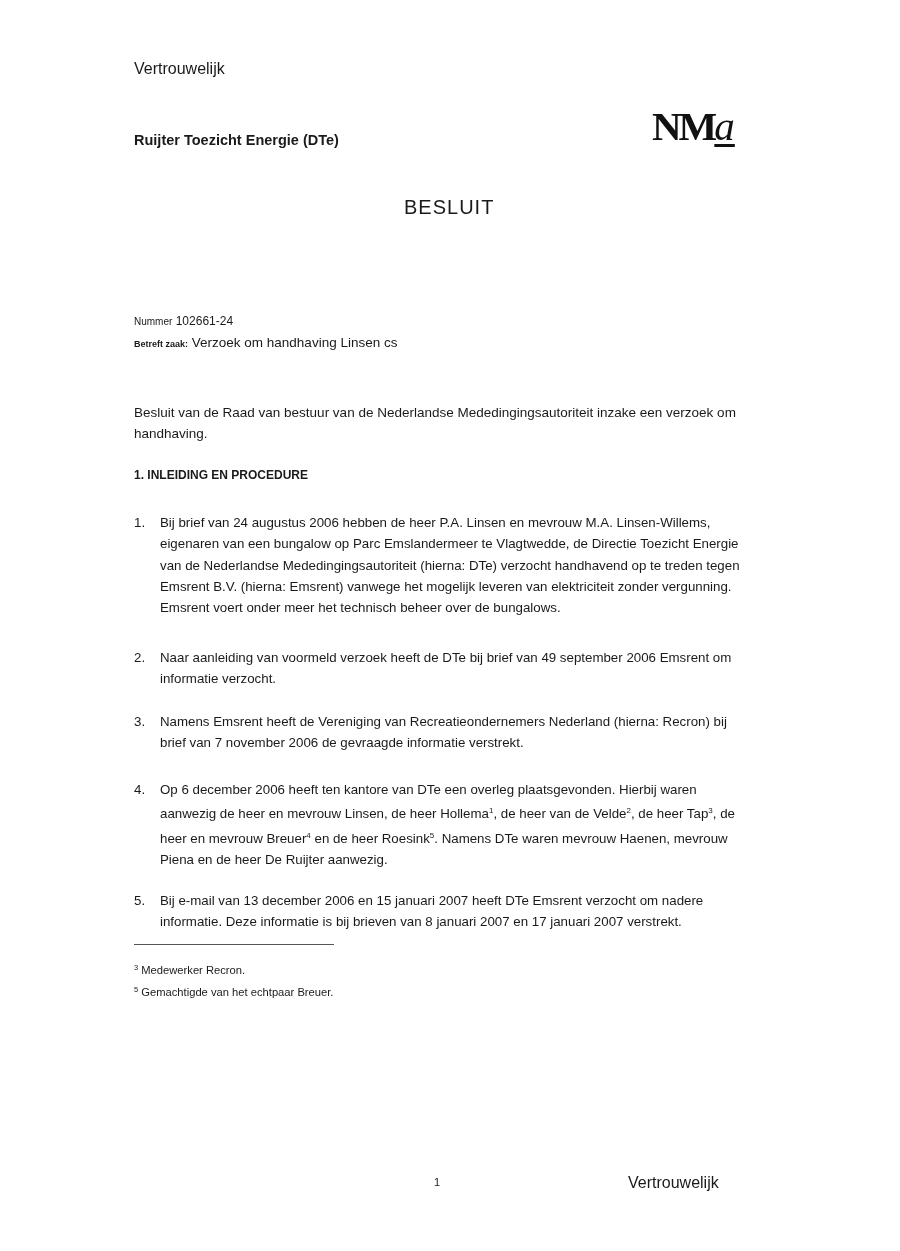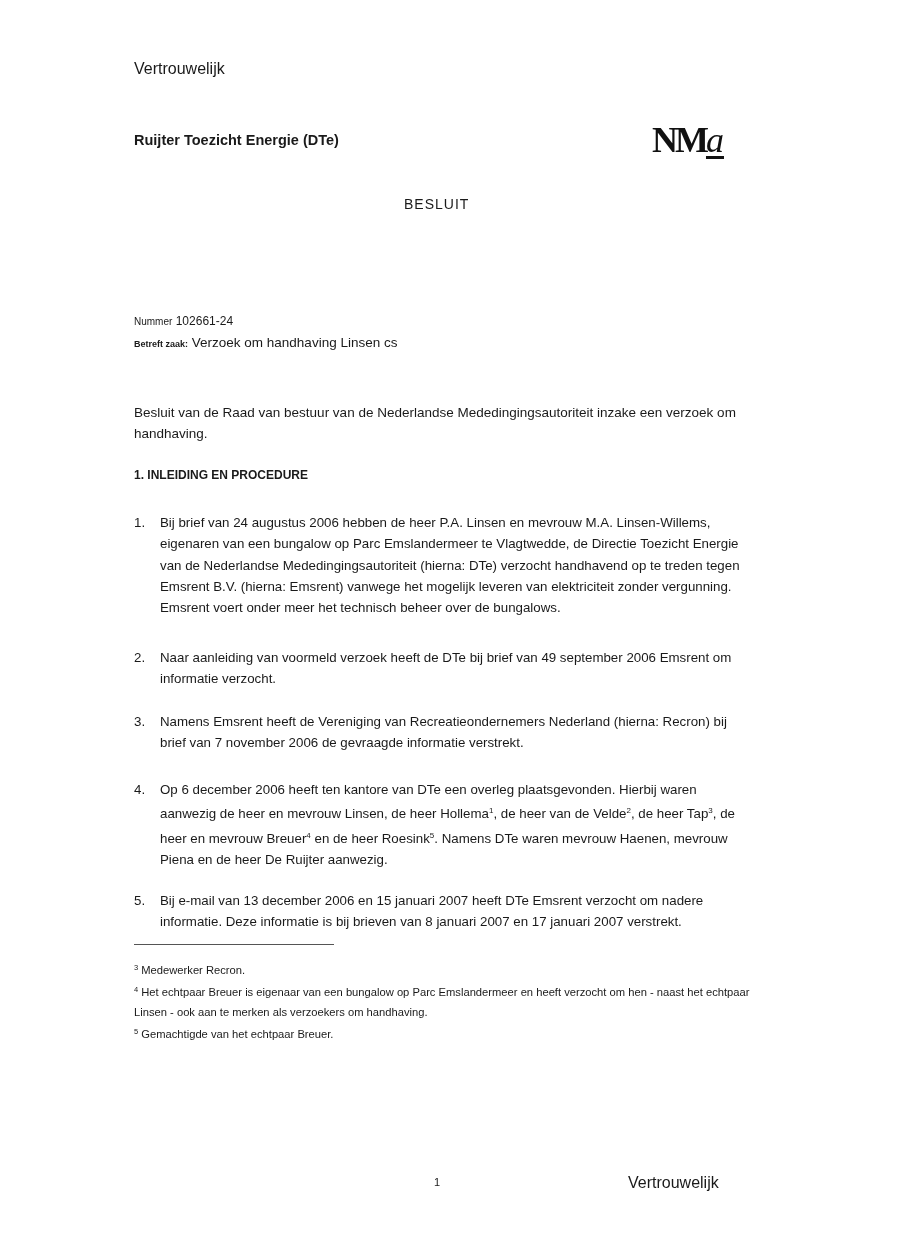--- a/index.html
+++ b/index.html
@@ -2,24 +2,24 @@
 <html><head>
 <meta charset="utf-8">
 <style>
   html, body { margin: 0; padding: 0; background: #ffffff; }
   body { width: 900px; height: 1251px; position: relative; overflow: hidden;
          font-family: "Liberation Sans", "DejaVu Sans", sans-serif; color: #1a1a1a; }
   .abs { position: absolute; }
   .header-conf { left: 134px; top: 60px; font-size: 16px; }
   .directorate { left: 134px; top: 132px; font-size: 14.5px; font-weight: bold; }
   .logo { left: 652px; top: 106px; font-family: "Liberation Serif", "DejaVu Serif", serif;
-          font-size: 36px; font-weight: bold; letter-spacing: -3px; color: #111; line-height: 1; margin-top: 16px; }
+          font-size: 41px; font-weight: bold; letter-spacing: -3px; color: #111; line-height: 1; }
   .logo .a { font-style: italic; font-weight: normal; text-decoration: underline;
              text-decoration-thickness: 3px; text-underline-offset: 4px; letter-spacing: 0; }
-  .title { left: 404px; top: 196px; font-size: 14px; letter-spacing: 1px; }
+  .title { left: 404px; top: 196px; font-size: 20px; letter-spacing: 1px; }
   .meta-num { left: 134px; top: 314px; font-size: 12px; }
   .meta-num .lbl, .meta-subj .lbl { font-size: 10px; }
   .meta-subj { left: 134px; top: 335px; font-size: 13.5px; }
   .meta-subj .lbl { font-weight: bold; font-size: 9px; margin-top: 22px; }
   .intro { left: 134px; top: 402px; width: 620px; font-size: 13.5px; line-height: 21px; }
   .section-h { left: 134px; top: 468px; font-size: 12px; font-weight: bold; }
   .para { left: 134px; width: 620px; font-size: 13.3px; line-height: 21.3px; }
   .para .num { position: absolute; left: 0; top: 0; width: 22px; }
   .para .txt { margin-left: 26px; display: block; }
   .p1 { top: 512px; } .p2 { top: 647px; } .p3 { top: 711px; }
@@ -71,18 +71,17 @@
 </div>
 <div class="abs para p5">
   <span class="num">5.</span>
   <span class="txt">Bij e-mail van 13 december 2006 en 15 januari 2007 heeft DTe Emsrent verzocht om nadere informatie. Deze informatie is bij brieven van 8 januari 2007 en 17 januari 2007 verstrekt.</span>
 </div>
 
 <div class="abs fn-rule"></div>
 
 <div class="abs footnotes">
   <div><sup>3</sup> <span>Medewerker Recron.</span></div>
-  <div><sup>4</sup> <span>Het echtpaar Breuer is eigenaar van een bungalow op Parc Emslandermeer en heeft verzocht om hen - naast het echtpaar Linsen - ook aan te merken als verzoekers om handhaving.</span></div>
   <div><sup>5</sup> <span>Gemachtigde van het echtpaar Breuer.</span></div>
 </div>
 
 <div class="abs page-num">1</div>
 <div class="abs footer-conf">Vertrouwelijk</div>
 
 </body></html>

